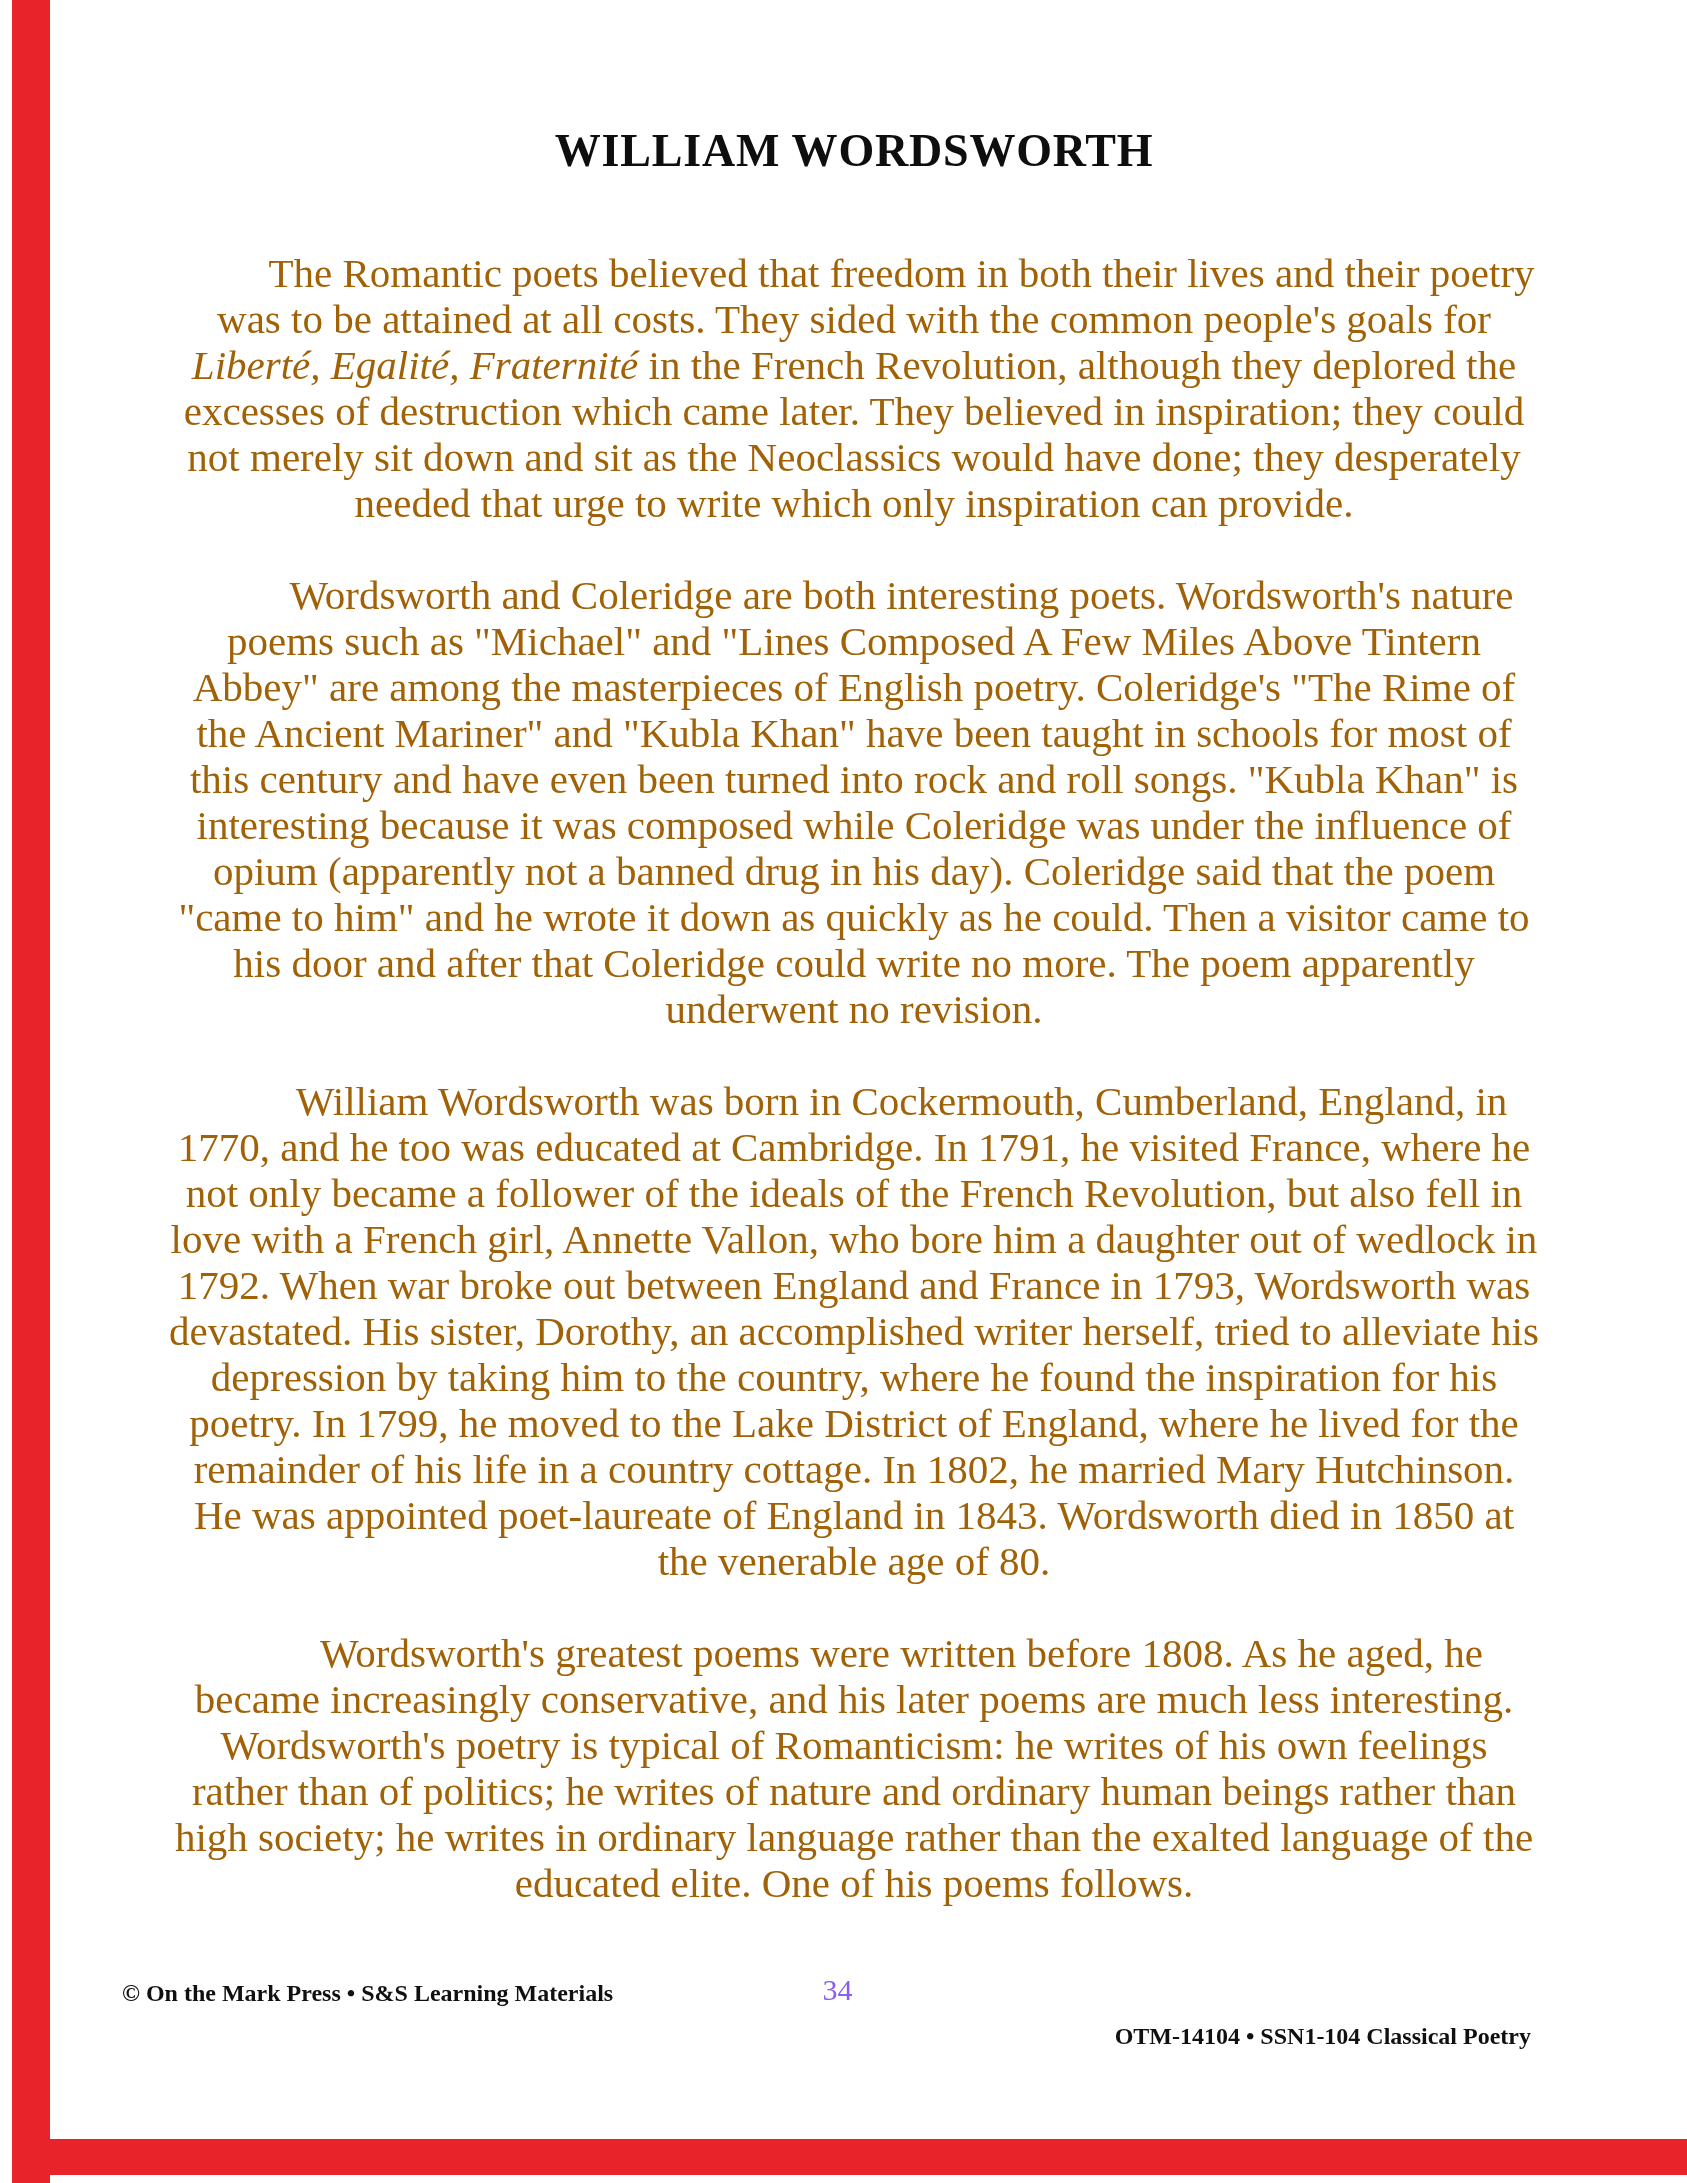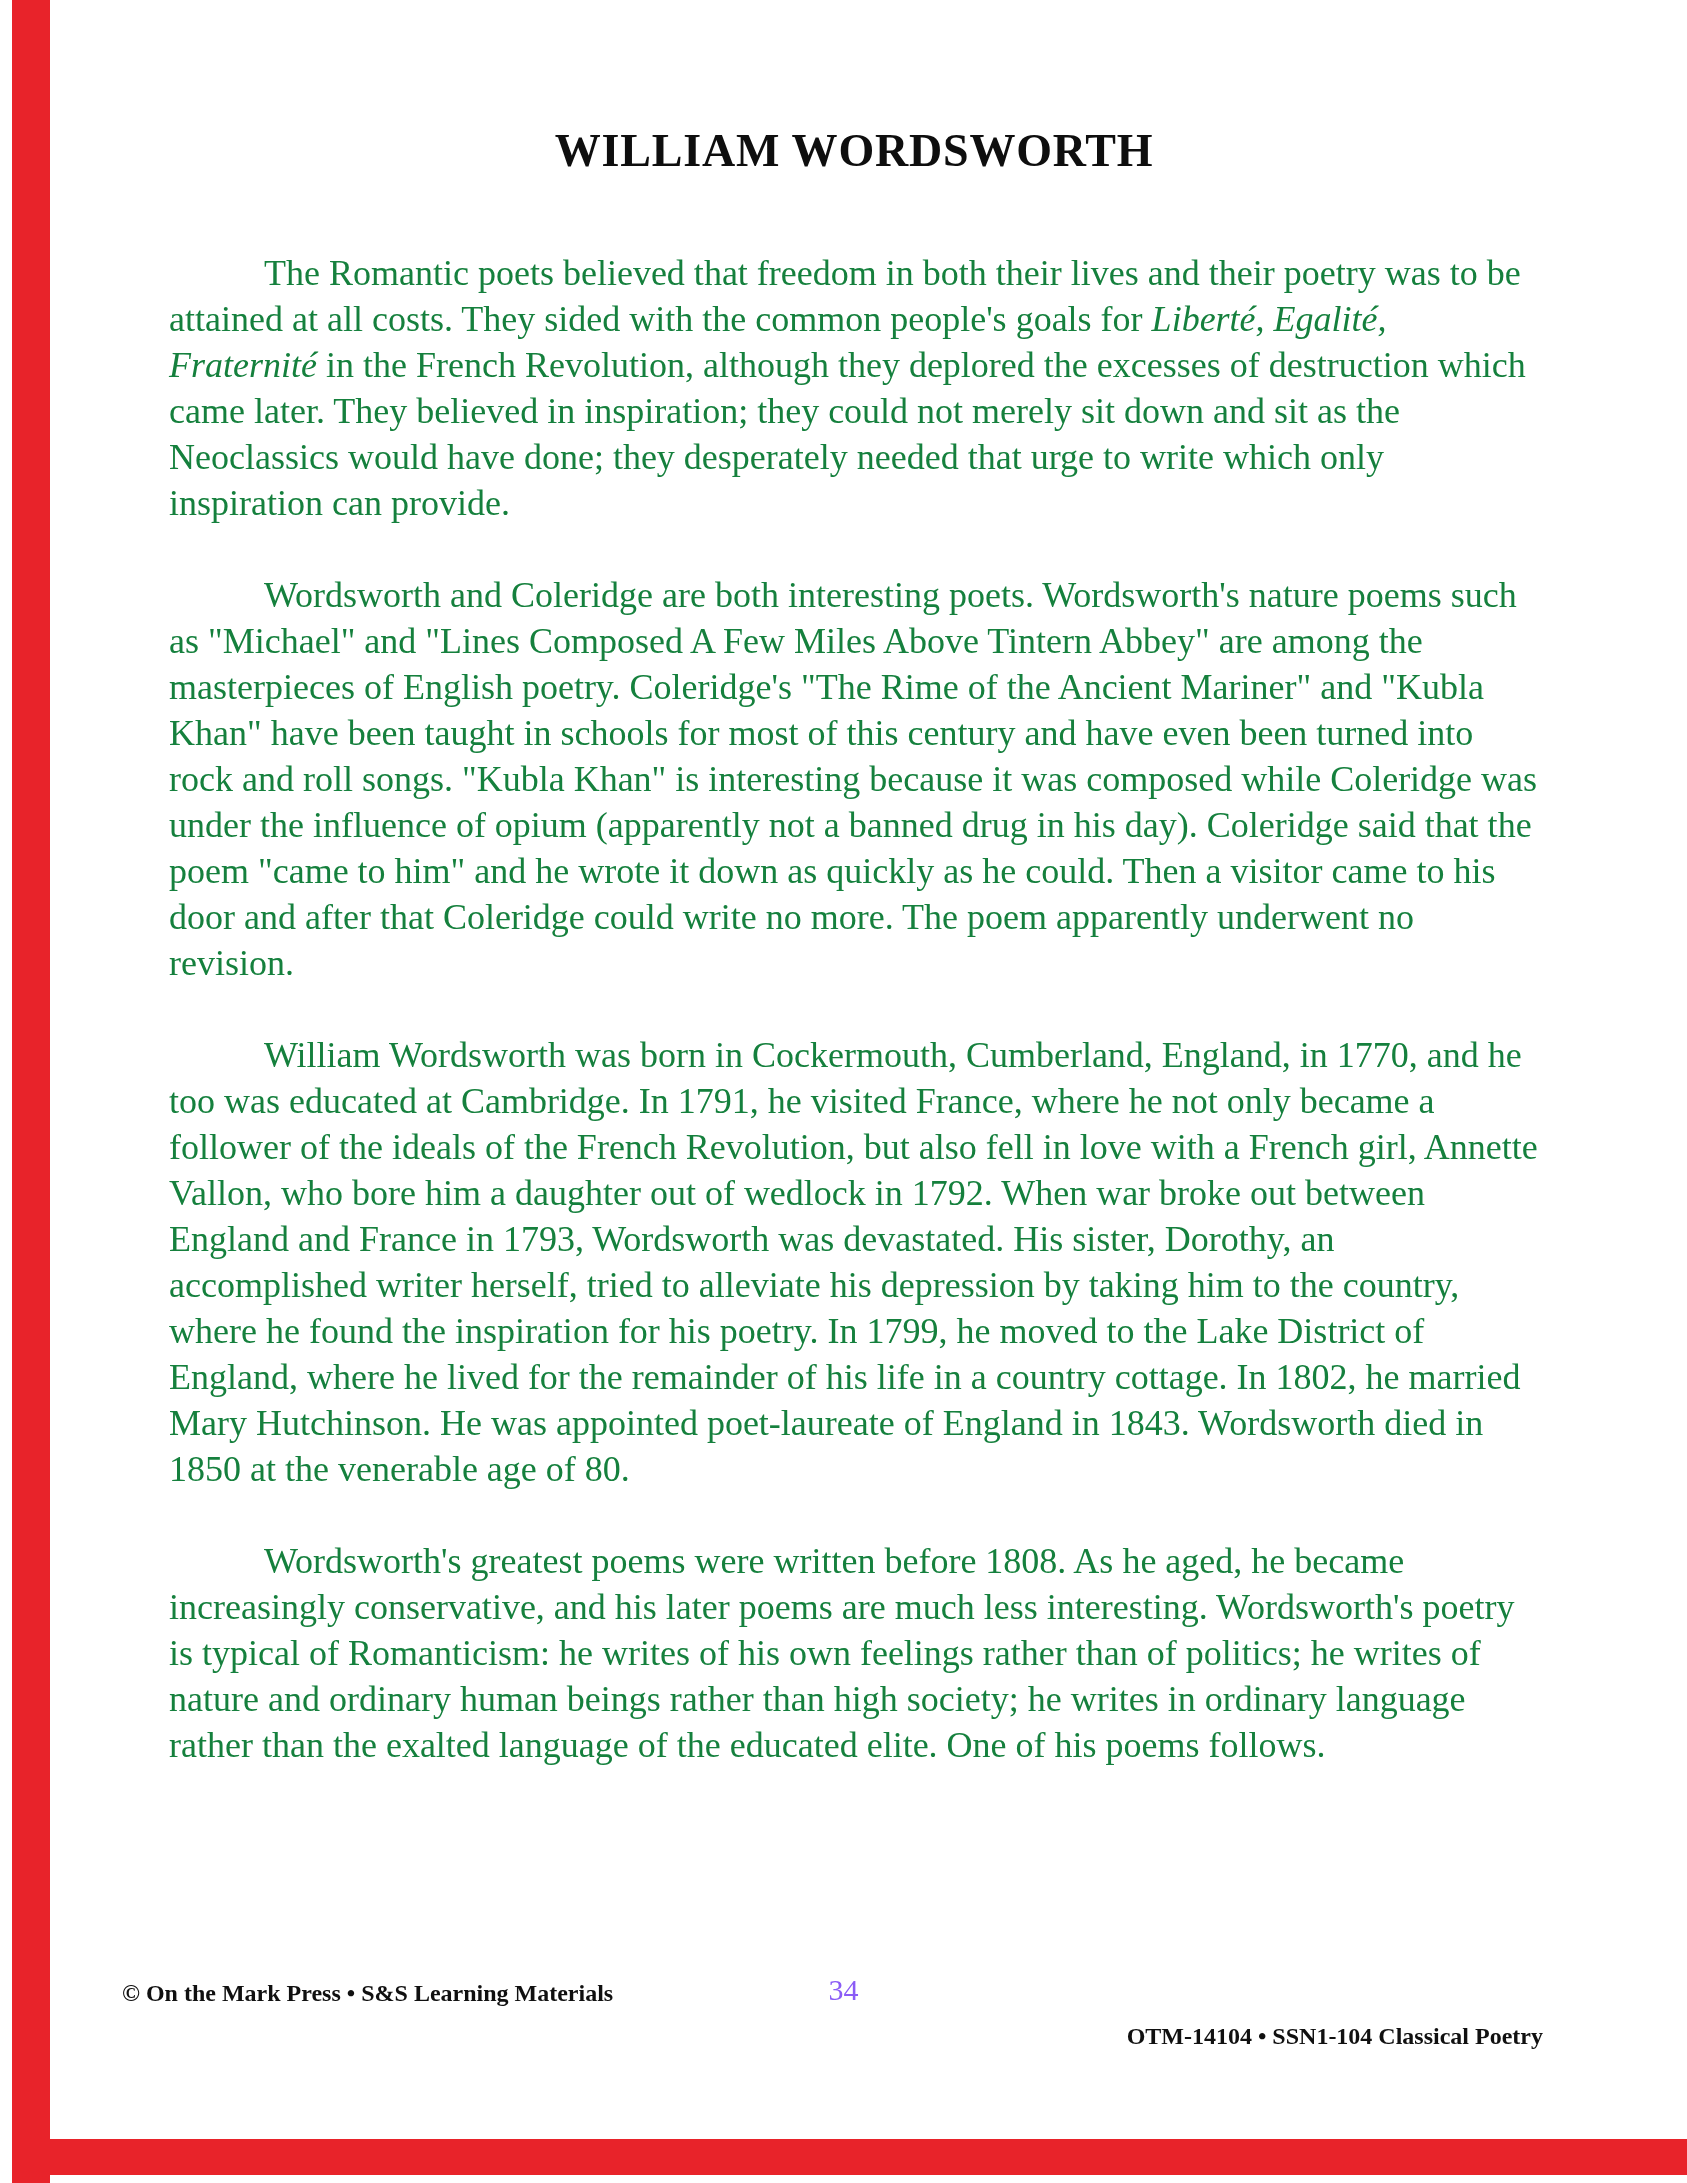--- a/index.html
+++ b/index.html
@@ -45,34 +45,34 @@
     margin: 0 0 73px 0;
     text-align: center;
     font-size: 46px;
     font-weight: bold;
     letter-spacing: 0.8px;
     color: #0e0e0e;
   }
 
   p.body-para {
     margin: 0 0 46px 0;
-    font-size: 36px;
+    font-size: 41px;
     line-height: 46px;
-    text-align: left;
+    text-align: center;
     text-indent: 95px;
-    color: #15803d;
+    color: #a16207;
   }
   p.body-para em {
     font-style: italic;
   }
 
   .footer {
     position: absolute;
     left: 0;
-    right: 0;
+    right: 12px;
     top: 1973px;
     height: 41px;
     font-size: 24px;
   }
   .footer .footer-left {
     position: absolute;
     left: 122px;
     top: 6.6px;
     font-weight: bold;
     color: #101010;

